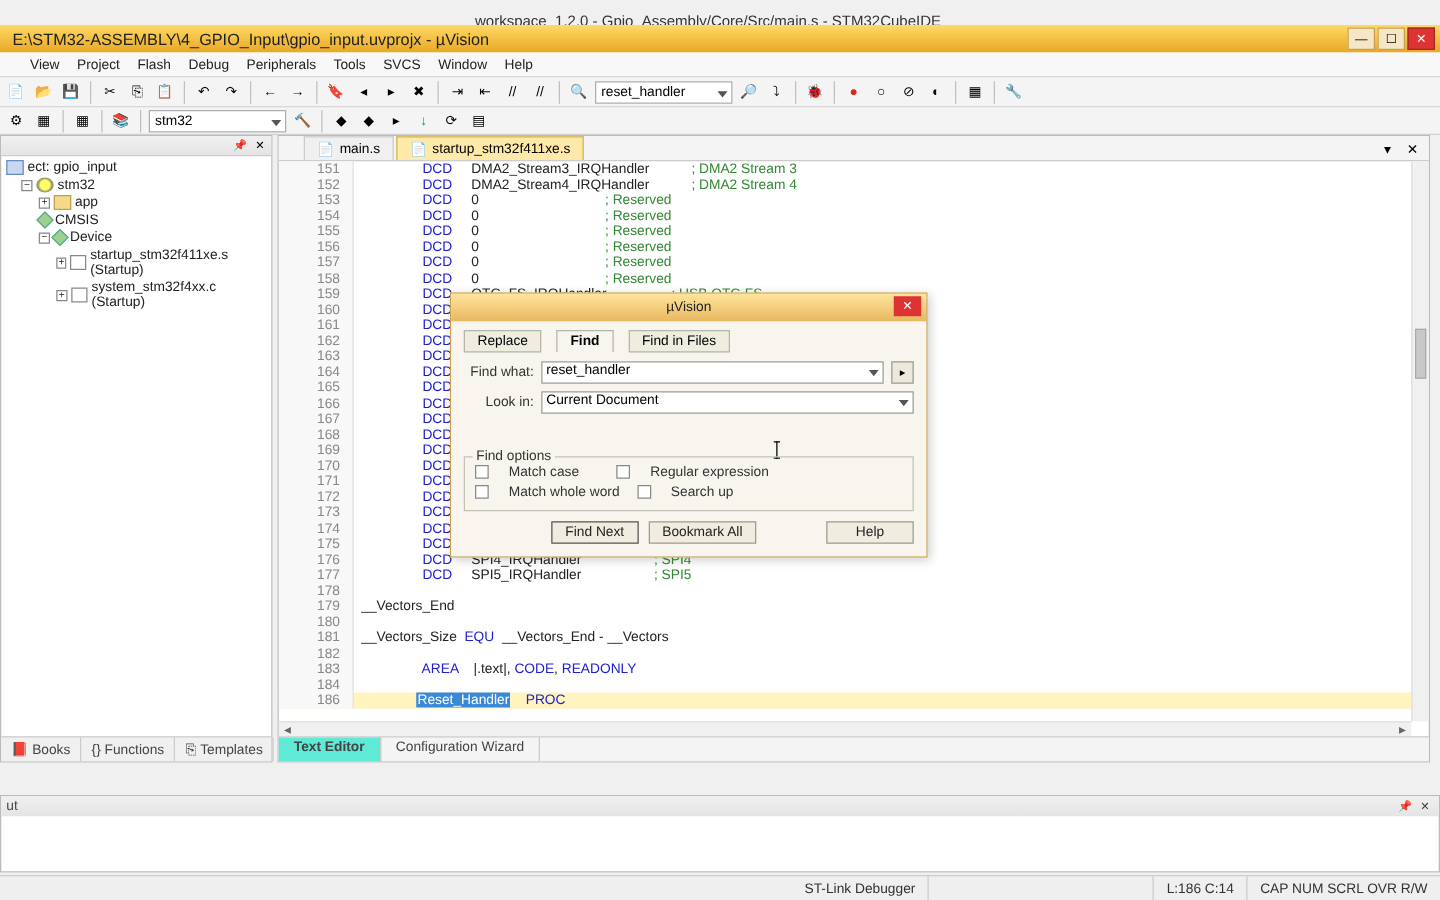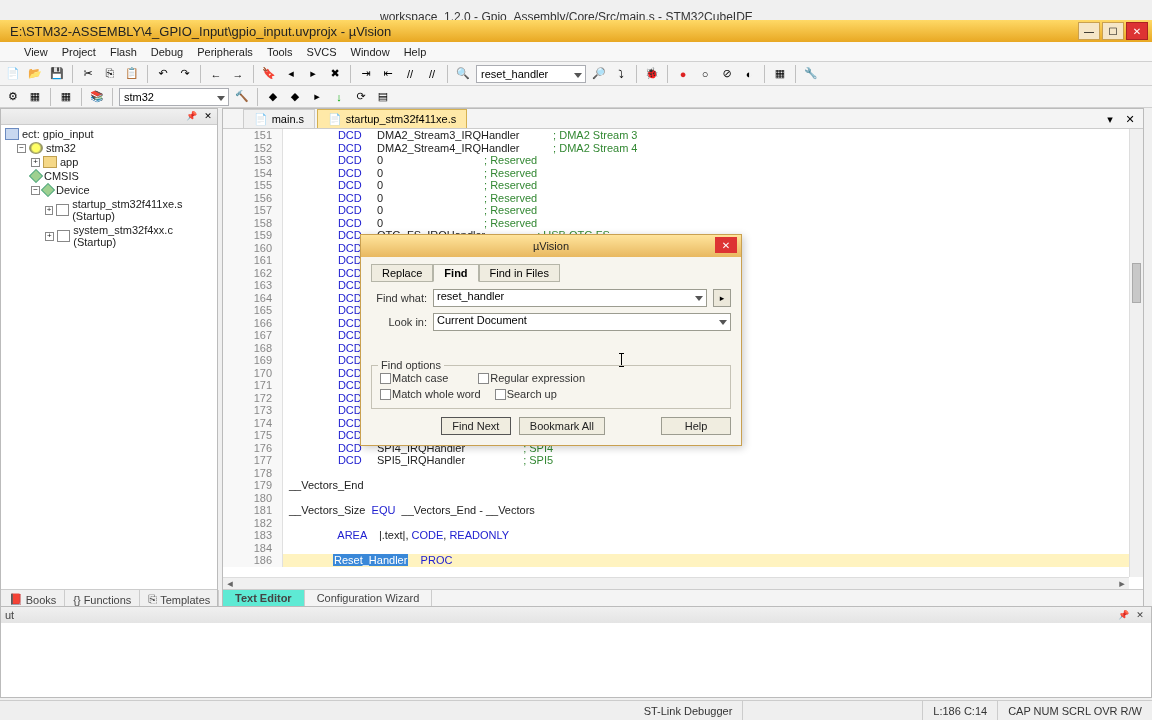--- a/index.html
+++ b/index.html
@@ -48,45 +48,45 @@
 .kw { color:#2020d0; } .cm { color:#338833; }
 .hl-line { background:#fff3c0;gap:44px; }
 .sel { background:#3a88d8; color:#fff; padding:0 1px; }
 .vscroll { position:absolute; top:20px; right:0; bottom:32px; width:14px; background:#f0f0f0; border-left:1px solid #ddd; }
 .vthumb { position:absolute; left:2px; right:2px; top:30%; height:40px; background:#c8c8c8; border:1px solid #aaa; }
 .hscroll { position:absolute; bottom:20px; left:0; right:14px; height:12px; background:#f0f0f0; border-top:1px solid #ddd; display:flex; align-items:center; }
 .hsa { width:14px; text-align:center; color:#666; }
 .editor-btabs { position:absolute; bottom:0; left:0; right:0; height:20px; background:#f4f4f4; border-top:1px solid #ccc; display:flex; }
 .ebtab { padding:2px 12px; border-right:1px solid #ccc; color:#444; }
 .ebtab.active { background:#5eead4; font-weight:bold; }
-.bottom-panel { position:absolute; left:0; right:0; bottom:22px; height:92px; background:#fff; border:1px solid #bbb; }
+.bottom-panel { position:absolute; left:0; right:0; bottom:22px; height:62px; background:#fff; border:1px solid #bbb; }
 .bp-header { height:16px; background:linear-gradient(#f0f0f0,#e4e4e4); display:flex; justify-content:space-between; padding:0 4px; align-items:center; color:#444; }
 .status-bar { position:absolute; left:0; right:0; bottom:0; height:20px; background:#efefef; border-top:1px solid #ccc; display:flex; align-items:center; font-size:10px; color:#333; }
 .status-bar .sseg { padding:0 10px; border-left:1px solid #ccc; height:100%; display:flex; align-items:center; }
 .status-bar .sseg.first { border-left:none; margin-left:auto; }
 
 
 .find-dlg { position:absolute; top:234px; left:360px; width:382px; background:#f4f0e5; border:1px solid #c9a050; box-shadow:2px 2px 8px rgba(0,0,0,0.2); }
 .find-tb { height:22px; background:linear-gradient(#ffe49c,#e8b860); display:flex; align-items:center; justify-content:center; position:relative; color:#222; font-size:12px; }
 .find-close { position:absolute; right:4px; top:2px; width:22px; height:16px; background:#d33; color:#fff; display:flex; align-items:center; justify-content:center; font-size:10px; }
 .find-body { padding:6px 10px 10px 10px; background:#f7f5ee; }
-.find-tabs { display:flex; gap:0; margin-bottom:8px; }
+.find-tabs { display:flex; gap:12px; margin-bottom:8px; }
 .ftab { padding:2px 10px; border:1px solid #b5b5a8; background:#efece0; position:relative; top:1px; }
 .ftab.active { background:#f7f5ee; border-bottom-color:#f7f5ee; font-weight:bold; }
 .frow { display:flex; align-items:center; margin-bottom:6px; gap:6px; }
 .flabel { width:56px; text-align:right; color:#333; }
 .finput { flex:1; height:18px; border:1px solid #9c9c90; background:#fff; padding:0 14px 0 3px; position:relative; }
 .finput:after { content:""; position:absolute; right:3px; top:6px; border-left:4px solid transparent; border-right:4px solid transparent; border-top:5px solid #555; }
 .dd-btn { width:18px; height:18px; border:1px solid #9c9c90; background:#ece8da; display:flex; align-items:center; justify-content:center; font-size:9px; }
 .cursor-beam { position:absolute; width:1px; height:14px; background:#000; }
 .cursor-beam:before,.cursor-beam:after { content:""; position:absolute; left:-2px; width:5px; height:1px; background:#000; }
 .cursor-beam:before { top:0; } .cursor-beam:after { bottom:0; }
 .find-group { border:1px solid #c5c2b5; padding:6px 8px 8px 8px; margin-top:34px; position:relative; }
 .find-group .legend { position:absolute; top:-7px; left:6px; background:#f7f5ee; padding:0 3px; color:#333; }
-.chk { display:flex; align-items:flex-end; gap:1px; color:#333; }
+.chk { display:flex; align-items:flex-start; gap:16px; color:#333; }
 .chk-box { width:11px; height:11px; border:1px solid #888; background:#fff; }
 .find-btns { display:flex; justify-content:flex-end; gap:8px; margin-top:8px; }
 .fbtn { padding:2px 10px; border:1px solid #9c9c90; background:#f0ede0; color:#222; min-width:70px; text-align:center; }
 .fbtn.def { border:1px solid #555; }
 </style>
 </head>
 <body>
 
 <div class="eclipse-title">workspace_1.2.0 - Gpio_Assembly/Core/Src/main.s - STM32CubeIDE</div>
 

